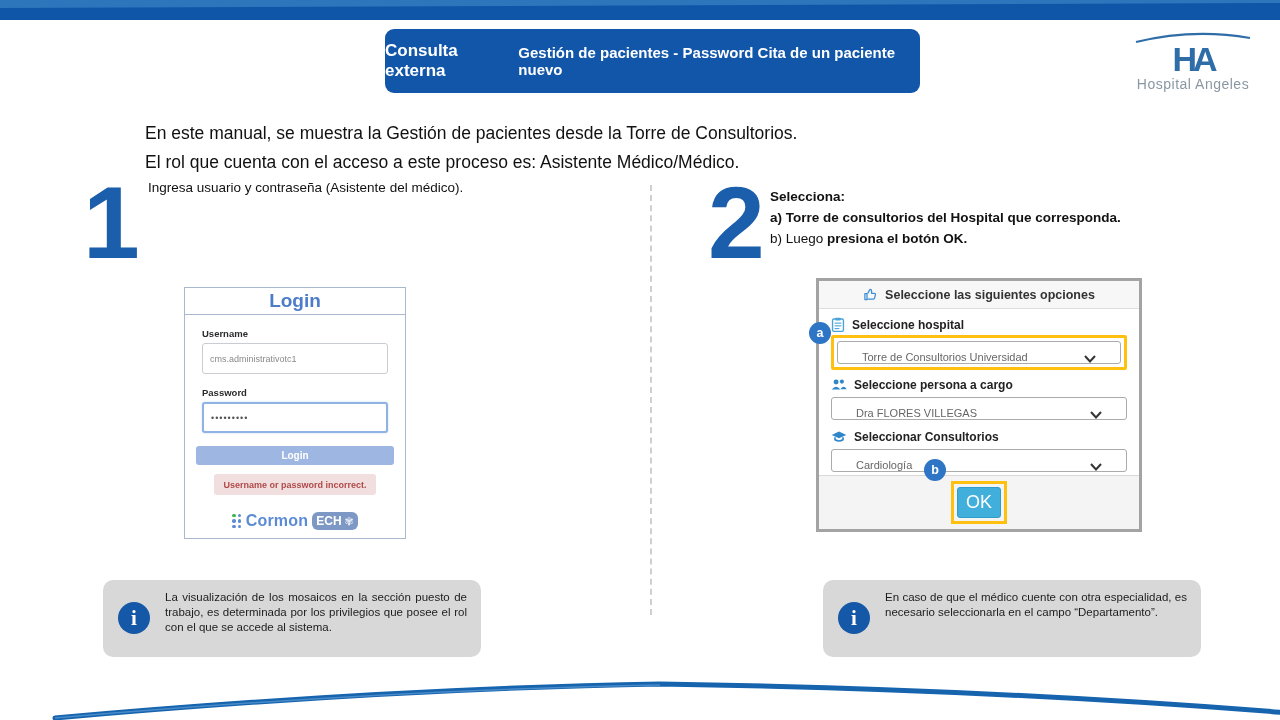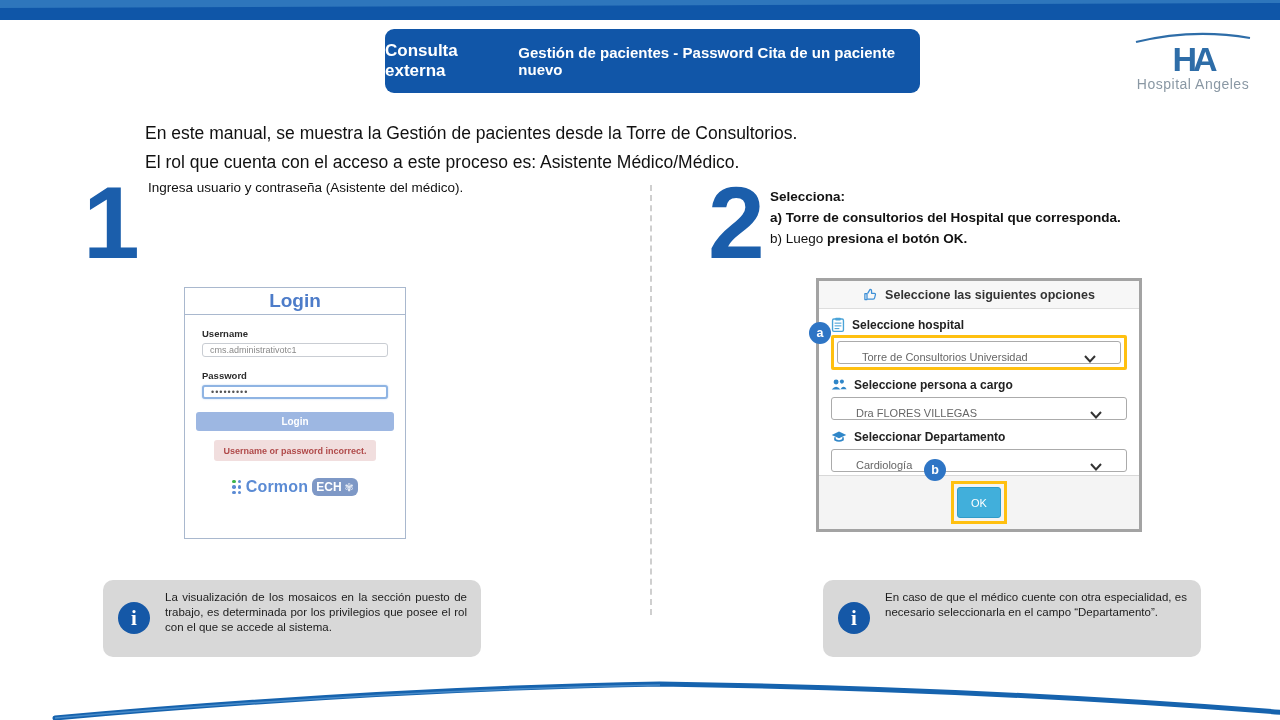--- a/index.html
+++ b/index.html
@@ -47,21 +47,21 @@
     left:184px; top:287px; width:222px; height:252px;
     background:#fff; border:1px solid #A9B8CE;
   }
   .login-title {
     height:27px; border-bottom:1px solid #A9B8CE;
     display:flex; align-items:center; justify-content:center;
     color:#4D7CC9; font-weight:bold; font-size:19px;
   }
   .login-label { margin:13px 17px 4px; font-size:9.5px; font-weight:bold; color:#2b2b2b; }
   .login-input {
-    margin:0 17px; height:14px; border:1px solid #C9CDD3; border-radius:3px;
+    margin:0 17px; height:31px; border:1px solid #C9CDD3; border-radius:3px;
     display:flex; align-items:center; padding-left:7px; font-size:9px; color:#8a8a8a; background:#fff;
   }
   .login-input.focused { border:2px solid #8FB4E3; box-shadow:0 0 2px #BBD3F0; color:#555; letter-spacing:1px; }
   .login-btn {
     margin:13px 11px 0; height:19px; background:#9DB7E2; border-radius:3px;
     display:flex; align-items:center; justify-content:center;
     color:#fff; font-weight:bold; font-size:10px; cursor:pointer;
   }
   .login-error {
     margin:9px 29px 0; height:21px; background:#F1DEDE; border-radius:3px;
@@ -99,21 +99,21 @@
   }
   .hl-wrap { border:3px solid #FFC010; border-radius:2px; padding:3px; margin:2px 0 6px; } .mt8 { margin-top:8px; } .mt4 { margin-top:4px; }
   .dialog-footer {
     height:54px; background:#F4F4F4; border-top:1px solid #D8D8D8;
     display:flex; align-items:center; justify-content:center;
   }
   .ok-wrap { border:3px solid #FFC010; padding:3px; }
   .ok-btn {
     width:44px; height:31px; background:#41AFDB; border:1px solid #2F9CC9; border-radius:3px;
     display:flex; align-items:center; justify-content:center;
-    color:#fff; font-size:11px; cursor:pointer;
+    color:#fff; font-size:18px; cursor:pointer;
   }
   .badge {
     position:absolute; width:22px; height:22px; border-radius:50%;
     background:#2E75C5; color:#fff; font-weight:bold; font-size:12.5px;
     display:flex; align-items:center; justify-content:center; z-index:5;
   }
   .badge-a { left:-10px; top:41px; }
   .badge-b { left:105px; top:178px; }
 
   
@@ -244,21 +244,21 @@
       <svg class="icon" width="12" height="8" viewBox="0 0 12 8">
           <polyline points="1,1 6,6.5 11,1" fill="none" stroke="#333" stroke-width="2"></polyline>
         </svg>
     </div>
 
     <div class="field-label mt8">
       <svg class="icon" width="16" height="13" viewBox="0 0 22 16">
         <polygon points="11,1 21,6 11,10.5 1,6" fill="#2F86C8"></polygon>
         <path d="M5.5 9 v3.5 q5.5 3.5 11 0 V9" fill="none" stroke="#2F86C8" stroke-width="2.2"></path>
       </svg>
-      <span>Seleccionar Departamento</span>
+      <span>Seleccionar Consultorios</span>
     </div>
     <div class="select mt4">
       <span>Cardiología</span>
       <svg class="icon" width="12" height="8" viewBox="0 0 12 8">
           <polyline points="1,1 6,6.5 11,1" fill="none" stroke="#333" stroke-width="2"></polyline>
         </svg>
     </div>
   </div>
 
   <div class="dialog-footer">

